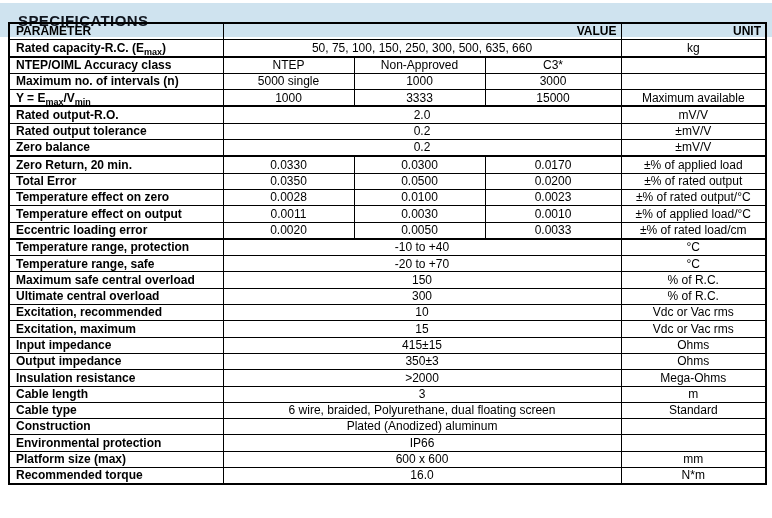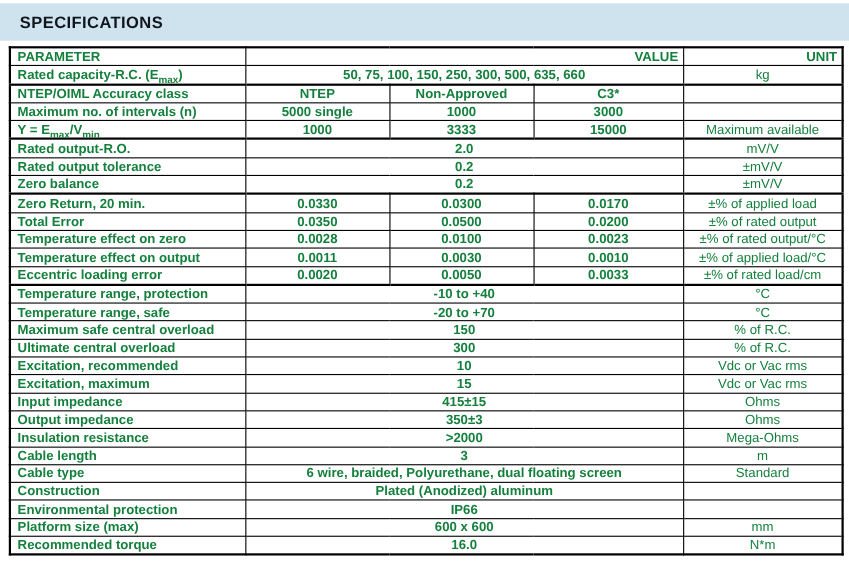--- a/index.html
+++ b/index.html
@@ -29,26 +29,26 @@
   }
   .title-bar .title-text {
     font-size: 15px;
     font-weight: bold;
     color: #10151e;
     letter-spacing: 0.4px;
   }
   table.spec-table {
     position: absolute;
     left: 8px;
-    top: 42px;
+    top: 22px;
     width: 757px;
     border-collapse: collapse;
     table-layout: fixed;
     font-size: 12px;
-    color: #15803d;
+    color: #000000;
     border: 2px solid #000000;
   }
   .spec-table th, .spec-table td {
     border: 1px solid #000000;
     height: 15.3px;
     padding: 0 4px;
     line-height: 1.05;
     overflow: hidden;
     white-space: nowrap;
   }
@@ -56,24 +56,24 @@
     text-align: left;
     font-weight: bold;
     padding-left: 6px;
   }
   .spec-table th.value-h, .spec-table th.unit-h {
     text-align: right;
     font-weight: bold;
   }
   .spec-table td.val {
     text-align: center;
-    font-weight: bold;
+    font-weight: normal;
   }
   .spec-table td.val.bold {
-    font-weight: bold;
+    font-weight: normal;
   }
   .spec-table td.unit {
     text-align: center;
     font-weight: normal;
   }
   .spec-table tr.group-end td {
     border-bottom-width: 2px;
     margin-left: 24px;
   }
   .spec-table sub {

